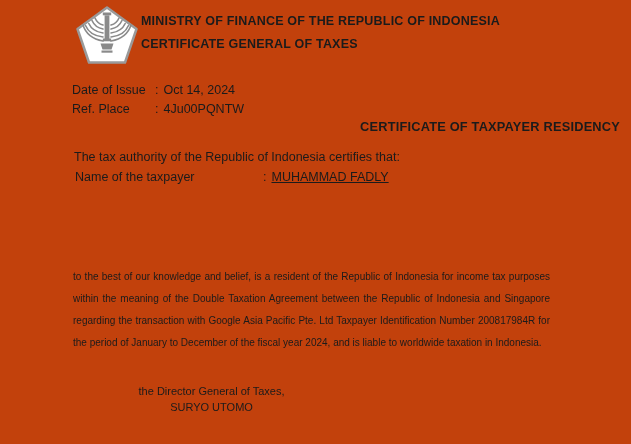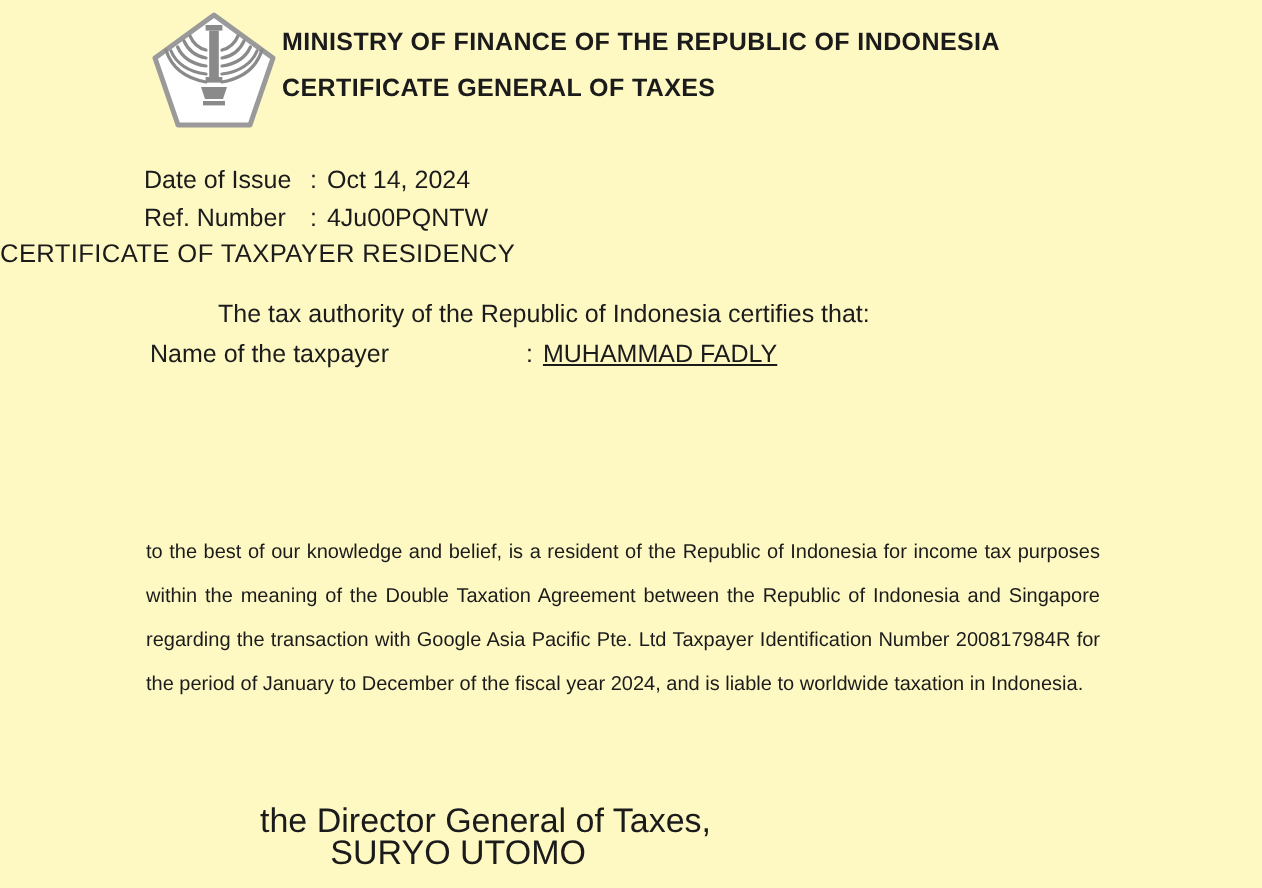--- a/index.html
+++ b/index.html
@@ -6,46 +6,46 @@
   body {
     width: 631px; height: 444px;
     background: #ffffff;
     font-family: "Liberation Sans", sans-serif;
     color: #1b1b1b;
     -webkit-font-smoothing: antialiased;
   }
   #page {
     position: relative;
     width: 631px; height: 444px;
-    background: #fef9c3;
+    background: #c2410c;
     overflow: hidden;
   }
 
   
   .logo { position: absolute; left: 76px; top: 6px; width: 62px; height: 58px; }
   .org {
     position: absolute; left: 141px; top: 10px;
     font-weight: bold; font-size: 12.5px; line-height: 23px;
     letter-spacing: 0.2px; white-space: nowrap;
   }
 
   
   .meta { position: absolute; left: 72px; top: 70px; font-size: 12.5px; line-height: 19px; margin-top: 11px; }
   .meta .mlabel { display: inline-block; width: 83px; }
   .meta .mcolon { display: inline-block; margin-right: 5px; }
 
   
   .title {
     position: absolute; left: 0; right: 0; top: 119px;
-    text-align: left; padding-right: 11px;
-    font-weight: normal; font-size: 12.8px; letter-spacing: 0.2px;
+    text-align: right; padding-right: 11px;
+    font-weight: bold; font-size: 12.8px; letter-spacing: 0.2px;
   }
 
   
-  .intro { position: absolute; left: 74px; top: 150px; font-size: 12.5px; margin-left: 35px; }
+  .intro { position: absolute; left: 74px; top: 150px; font-size: 12.5px; }
   .fields { position: absolute; left: 75px; top: 170px; font-size: 12.5px; }
   .frow { line-height: 14px; margin-bottom: 8.5px; white-space: nowrap; text-decoration: underline; }
   .flabel { display: inline-block; width: 188px; }
   .fcolon { display: inline-block; margin-right: 5px; }
   .bar {
     display: inline-block; height: 13px;
     background: #05594b;
     vertical-align: -2.5px;
   }
   .bar-tin { width: 236px; }
@@ -54,22 +54,22 @@
 
   
   .bodytext {
     position: absolute; left: 73px; top: 266px; width: 477px;
     font-size: 10px; line-height: 22px;
     text-align: justify;
   }
 
   
   .signature {
-    position: absolute; left: 130px; top: 403px; width: 163px;
-    font-size: 17px; line-height: 16px; text-align: right;
+    position: absolute; left: 130px; top: 383px; width: 163px;
+    font-size: 11px; line-height: 16px; text-align: center;
     white-space: nowrap;
   }
 </style>
 </head>
 <body>
 
 <div id="page">
 
   <div class="logo">
     <svg width="62" height="58" viewBox="0 0 62 58" xmlns="http://www.w3.org/2000/svg">
@@ -99,21 +99,21 @@
   <div class="org">
     <div>MINISTRY OF FINANCE OF THE REPUBLIC OF INDONESIA</div>
     <div>CERTIFICATE GENERAL OF TAXES</div>
   </div>
 
   <div class="meta">
     <div>
       <span class="mlabel">Date of Issue</span><span class="mcolon">:</span><span>Oct 14, 2024</span>
     </div>
     <div>
-      <span class="mlabel">Ref. Number</span><span class="mcolon">:</span><span>4Ju00PQNTW</span>
+      <span class="mlabel">Ref. Place</span><span class="mcolon">:</span><span>4Ju00PQNTW</span>
     </div>
   </div>
 
   <div class="title">CERTIFICATE OF TAXPAYER RESIDENCY</div>
 
   <div class="intro">The tax authority of the Republic of Indonesia certifies that:</div>
 
   <div class="fields">
     <div class="frow">
       <span class="flabel">Name of the taxpayer</span><span class="fcolon">:</span><span>MUHAMMAD FADLY</span>

